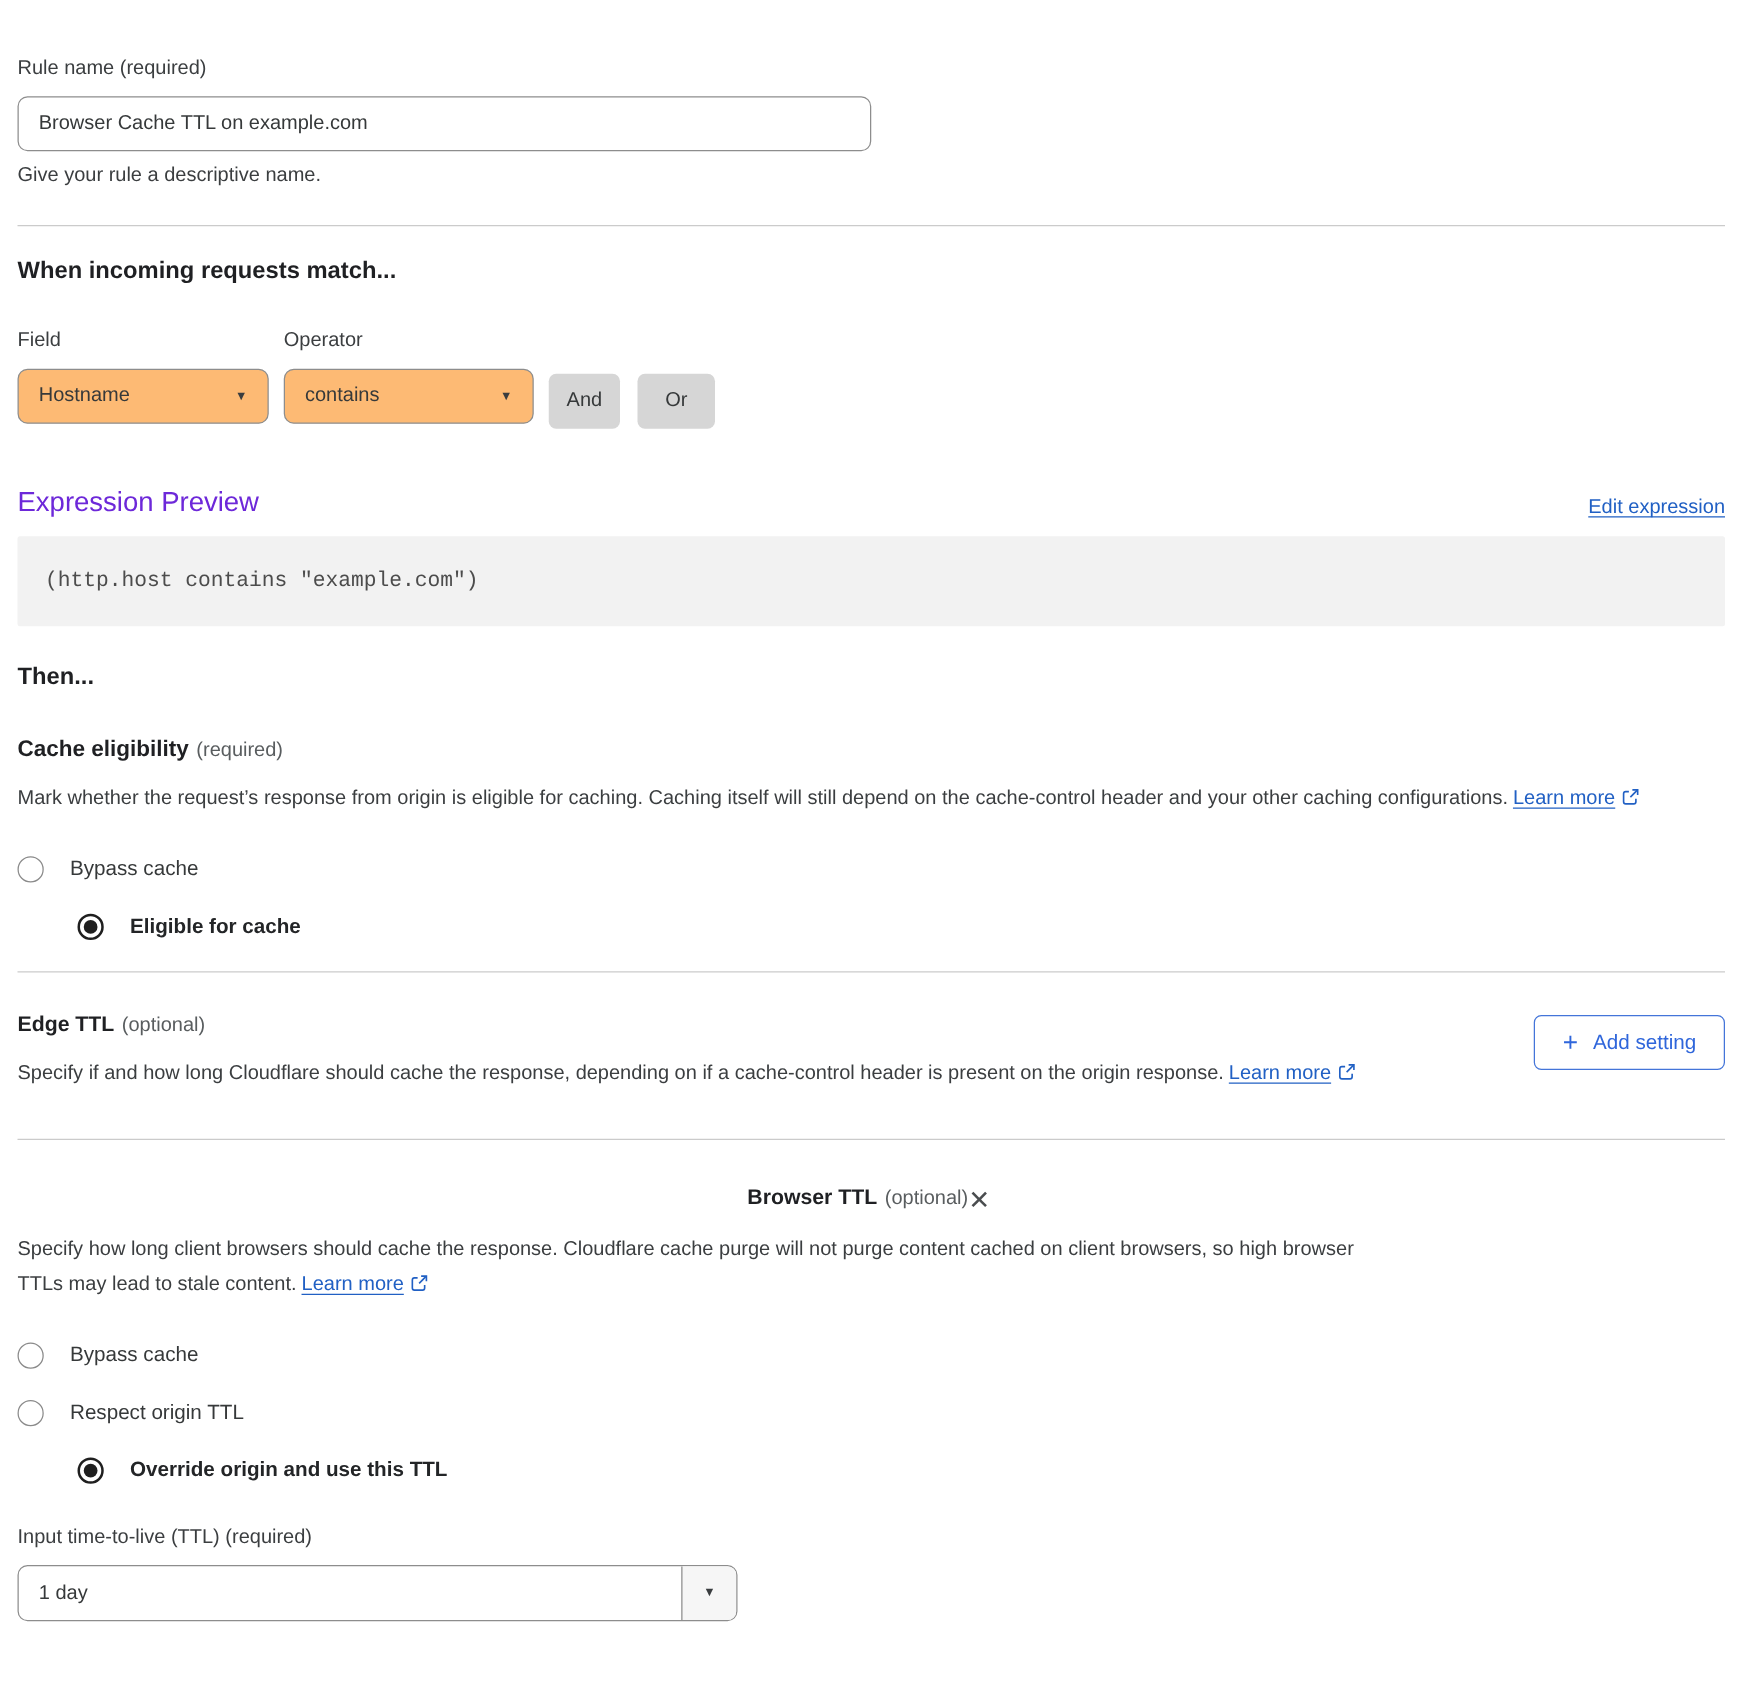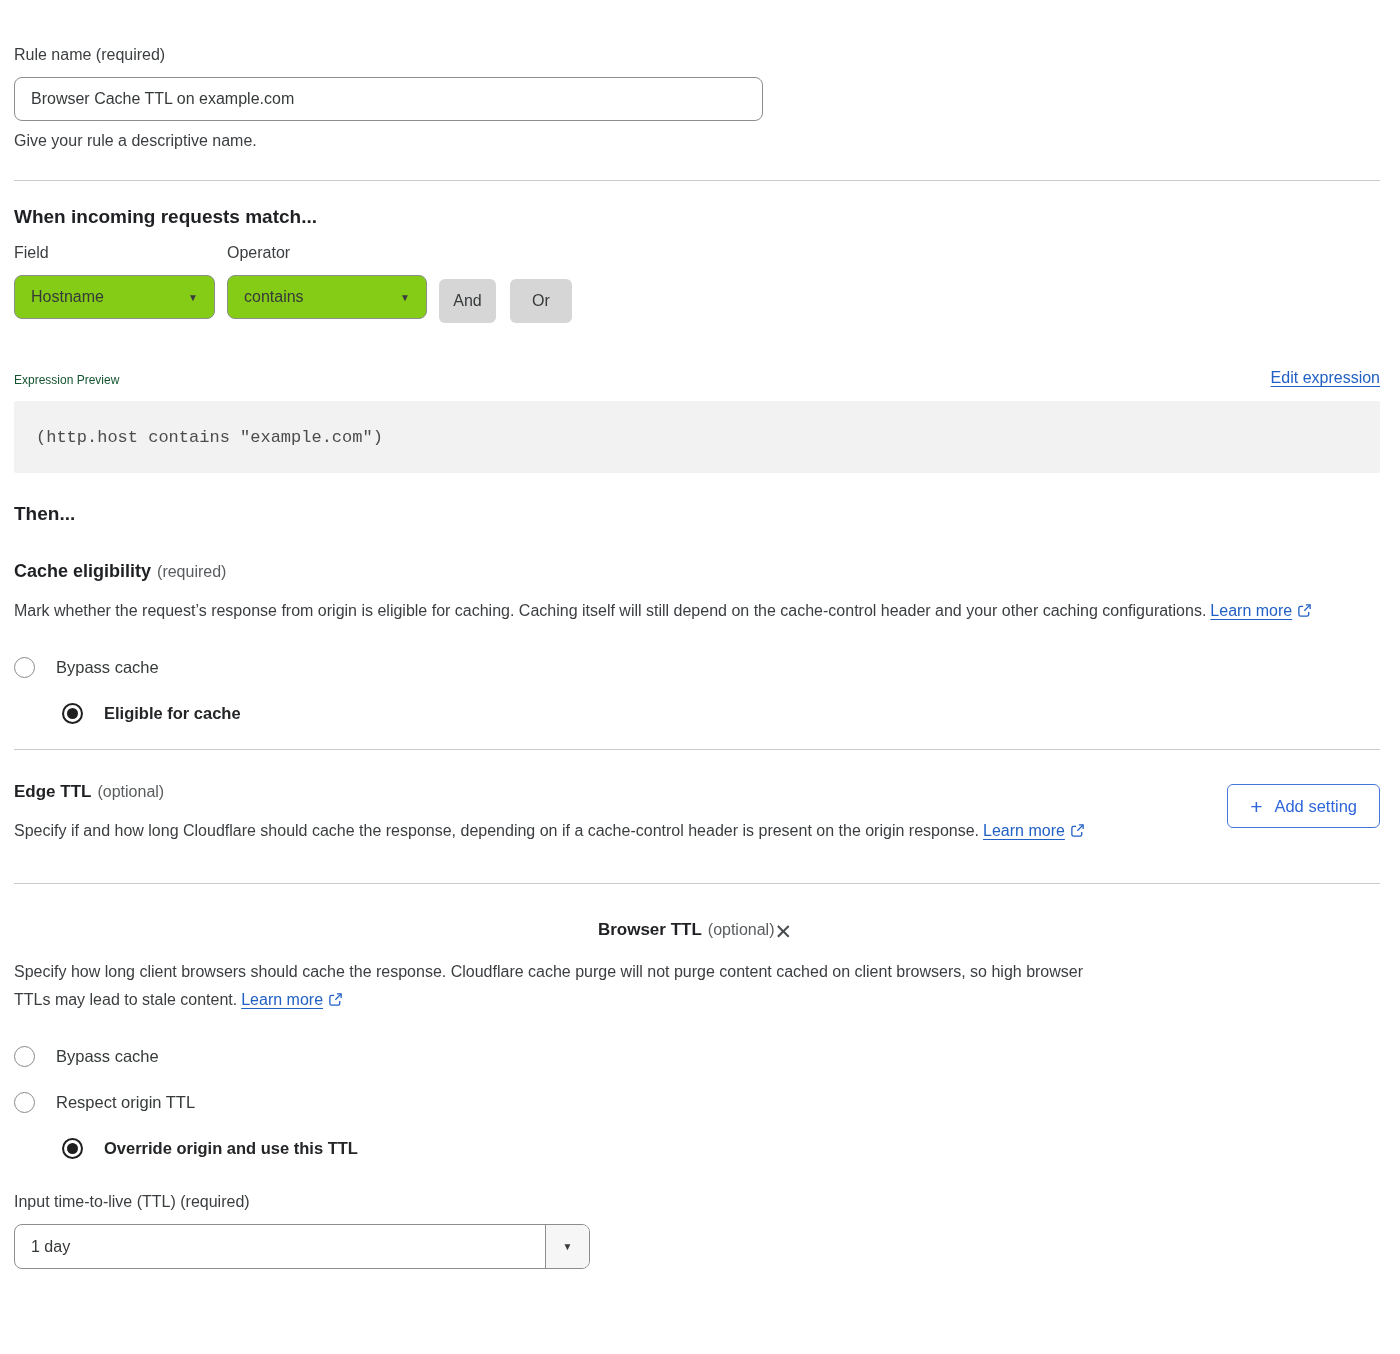--- a/index.html
+++ b/index.html
@@ -16,38 +16,38 @@
 
   .field-label { font-size:16px; color:#3b3e40; margin-bottom:13px; }
   .help-text { font-size:16px; color:#3b3e40; margin-top:11px; }
 
   .text-input {
     height:44px; border:1px solid #8d8d8d; border-radius:8px;
     padding:0 16px; font-size:16px; color:#36393a;
     font-family:"Liberation Sans", sans-serif; background:#fff;
     outline:none; display:block;
   }
-  .rule-name-input { width:749px; }
+  .rule-name-input { width:683px; }
 
   .divider { border:none; border-top:1px solid #cbcbcb; height:0; }
   .divider-1 { margin-top:30px; }
   .divider-2 { margin-top:25px; }
   .divider-3 { margin-top:36px; }
 
   h2.section-heading { font-size:19px; font-weight:700; color:#1f2023; }
   .match-heading { margin-top:25px; }
 
-  .match-grid { display:flex; gap:12px; align-items:flex-start; margin-top:16px; }
+  .match-grid { display:flex; gap:12px; align-items:flex-start; margin-top:36px; }
   .col-field { width:201px; }
   .col-operator { width:200px; }
   .col-value { flex:1; }
   .col-buttons { display:flex; gap:14px; padding-top:35px; }
 
   .select-box {
-    height:44px; border:1px solid #8d8d8d; border-radius:8px; background:#84cc16;
+    height:44px; border:1px solid #8d8d8d; border-radius:8px; background:#fdba74;
     display:flex; align-items:center; justify-content:space-between;
     padding:0 16px; font-size:16px; color:#36393a; cursor:pointer;
   }
   .select-caret { font-size:10px; color:#3a3d3f; }
 
   .value-input {
     width:100%; background:#e8eefb; border:1px solid #96a9d4;
   }
 
   .btn-gray {
@@ -55,21 +55,21 @@
     color:#36393a; font-size:16px; font-family:"Liberation Sans", sans-serif;
     cursor:pointer;
   }
   .btn-and { width:57px; }
   .btn-or { width:62px; }
 
   .expression-row {
     display:flex; justify-content:space-between; align-items:flex-end;
     margin-top:46px;
   }
-  .expression-label { font-size:12px; color:#14532d; }
+  .expression-label { font-size:22px; color:#6d28d9; }
   a.link { color:#2160c4; text-decoration:underline; text-underline-offset:3px; cursor:pointer; }
   .edit-expression { font-size:16px; }
 
   .code-block {
     margin-top:14px; height:72px; background:#f2f2f2; border-radius:2px;
     display:flex; align-items:center; padding:0 22px;
     font-family:"Liberation Mono","DejaVu Sans Mono",monospace;
     font-size:17px; color:#4c4c4c;
   }
 

